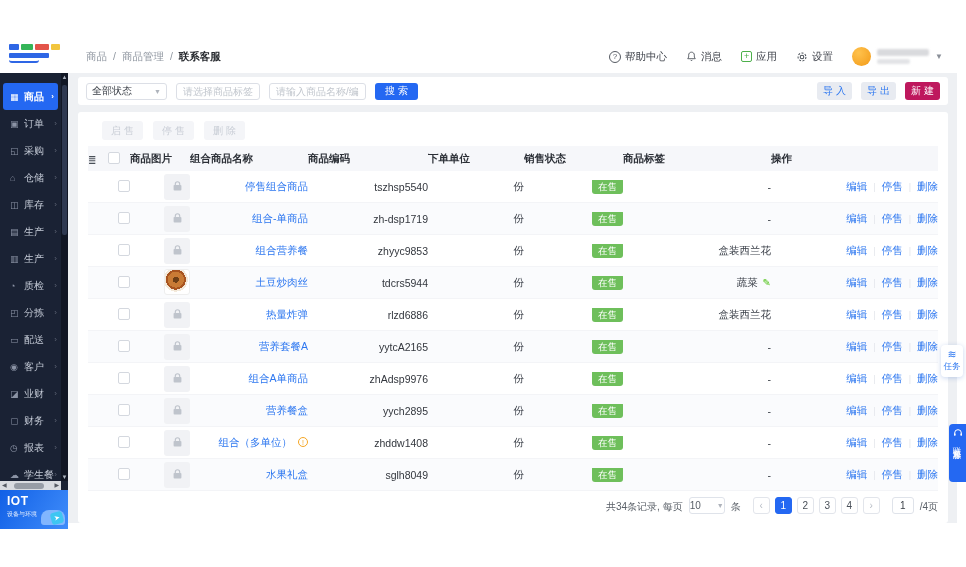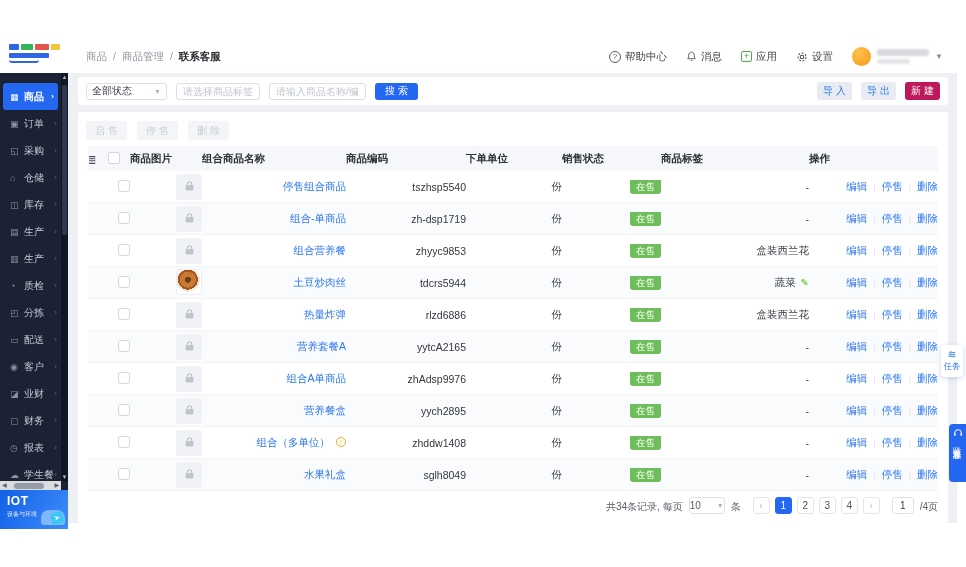--- a/index.html
+++ b/index.html
@@ -68,32 +68,32 @@
              font-family:inherit; }
   .f-input::placeholder { color:#c1c6cd; }
   .f-input.w1 { width:84px;text-align:center; } .f-input.w2 { width:97px; }
   .btn { height:17px; border:none; border-radius:3px; font-size:10px; cursor:pointer; font-family:inherit; }
   .btn.primary { background:#2468f2; color:#fff; width:43px; }
   .spacer { flex:1; }
   .btn.soft { background:#e8ebf1; color:#2d77f0; width:35px; height:18px; }
   .btn.create { background:#be185d; color:#fff; width:35px; height:18px; }
 
   .main-card { position:absolute; left:78px; top:112px; width:870px; height:411px; background:#fff; border-radius:3px; }
-  .bulk-row { padding:9px 8px 6px; display:flex; gap:10px; }
+  .bulk-row { padding:9px 24px 6px; display:flex; gap:10px; }
   .bulk-btn { width:41px; height:19px; background:#f4f5f8; border:none; border-radius:3px; color:#c9ced6;
               font-size:10px; font-family:inherit; }
 
   .table { margin:0 10px; }
   .t-head { display:flex; height:25px; background:#f6f7fa; align-items:center; font-weight:bold; font-size:10.5px;
             color:#2b2f36; }
   .t-row { display:flex; height:32px; align-items:center; font-size:10.5px; color:#3c414a;
            border-bottom:1px solid #f3f4f7;text-align:right; }
   .t-row.alt { background:#fafbfd; }
   .t-cell { flex:0 0 auto; overflow:hidden; white-space:nowrap; }
-  .c0{width:20px} .c1{width:22px} .c2{width:72px} .c3{width:144px} .c4{width:120px}
+  .c0{width:20px} .c1{width:22px} .c2{width:60px} .c3{width:118px} .c4{width:120px}
   .c5{width:96px} .c6{width:99px} .c7{width:148px} .c8{flex:1 1 auto}
   .cols-icon { font-size:10px; color:#4a5058; }
   .cb { display:inline-block; width:12px; height:12px; border:1px solid #d4d8df; border-radius:2px; background:#fff;
         cursor:pointer; }
   .ph { width:26px; height:26px; background:#f1f2f5; border-radius:3px; display:inline-flex; align-items:center;
         justify-content:center; }
   .food { width:26px; height:26px; border-radius:3px; display:inline-block; border:1px solid #eee;
           background:radial-gradient(circle at 45% 40%, #6e3f16 0 3px, #c97b35 3px 8px, #a85420 8px 10px, #f3e9da 10px 12px, #ffffff 12px); }
   .name-link { color:#2d77f0; text-decoration:none; cursor:pointer; }
   .warn-i { display:inline-flex; width:10px; height:10px; border:1px solid #f5a623; border-radius:50%; color:#f5a623;

